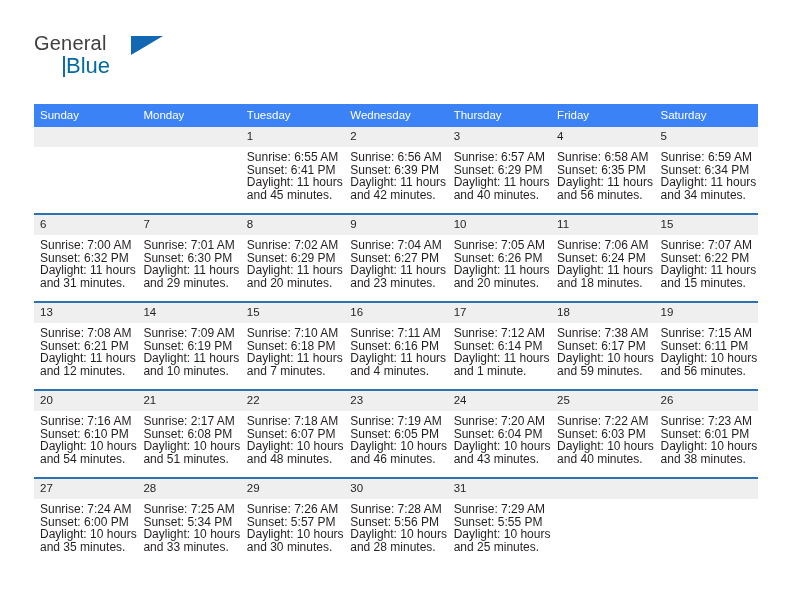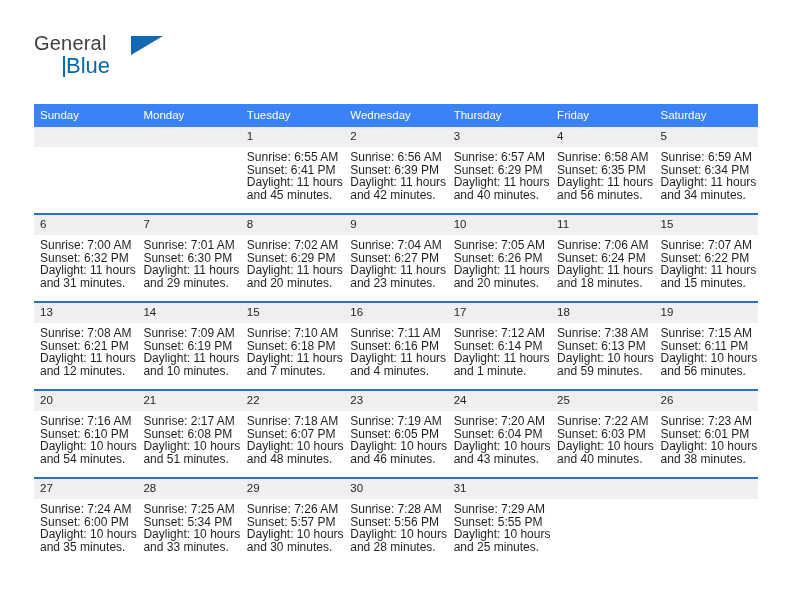--- a/index.html
+++ b/index.html
@@ -330,21 +330,21 @@
               <div>Sunrise: 7:12 AM</div>
               <div>Sunset: 6:14 PM</div>
               <div>Daylight: 11 hours</div>
               <div>and 1 minute.</div>
             </div>
           </td>
           <td class="daycell">
             <div class="daynum">18</div>
             <div class="detail">
               <div>Sunrise: 7:38 AM</div>
-              <div>Sunset: 6:13 PM</div>
+              <div>Sunset: 6:17 PM</div>
               <div>Daylight: 10 hours</div>
               <div>and 59 minutes.</div>
             </div>
           </td>
           <td class="daycell">
             <div class="daynum">19</div>
             <div class="detail">
               <div>Sunrise: 7:15 AM</div>
               <div>Sunset: 6:11 PM</div>
               <div>Daylight: 10 hours</div>

